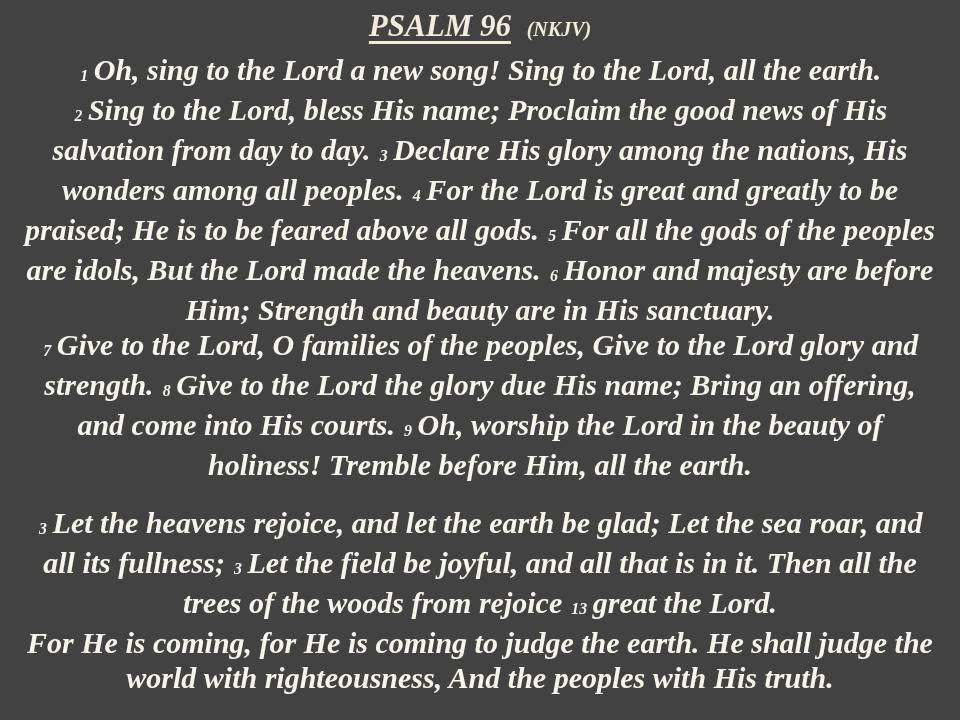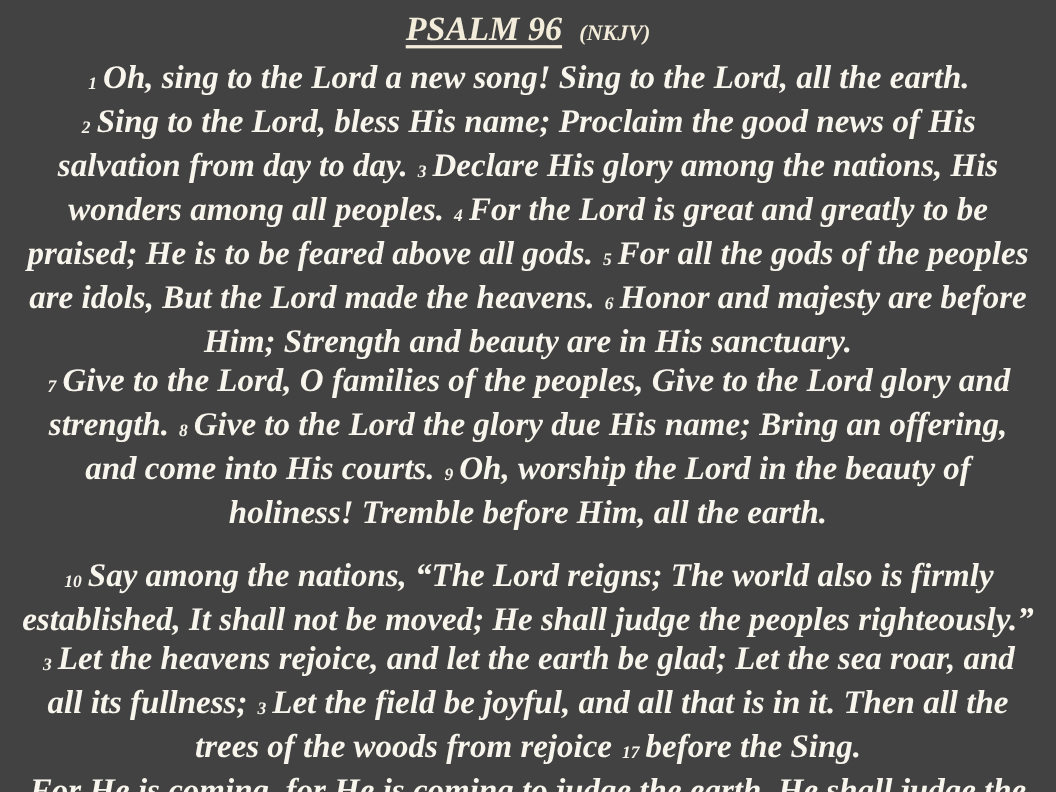--- a/index.html
+++ b/index.html
@@ -66,18 +66,17 @@
     <span class="title-main">PSALM 96</span>
     <span class="title-suffix">(NKJV)</span>
   </h1>
   <div class="scripture" id="scripture">
       <div class="group">
         <p class="block"><span class="vnum">1</span><span class="vtext">Oh, sing to the Lord a new song! Sing to the Lord, all the earth.</span></p>
         <p class="block"><span class="vnum">2</span><span class="vtext">Sing to the Lord, bless His name; Proclaim the good news of His salvation from day to day. </span><span class="vnum">3</span><span class="vtext">Declare His glory among the nations, His wonders among all peoples. </span><span class="vnum">4</span><span class="vtext">For the Lord is great and greatly to be praised; He is to be feared above all gods. </span><span class="vnum">5</span><span class="vtext">For all the gods of the peoples are idols, But the Lord made the heavens. </span><span class="vnum">6</span><span class="vtext">Honor and majesty are before Him; Strength and beauty are in His sanctuary.</span></p>
         <p class="block"><span class="vnum">7</span><span class="vtext">Give to the Lord, O families of the peoples, Give to the Lord glory and strength. </span><span class="vnum">8</span><span class="vtext">Give to the Lord the glory due His name; Bring an offering, and come into His courts. </span><span class="vnum">9</span><span class="vtext">Oh, worship the Lord in the beauty of holiness! Tremble before Him, all the earth.</span></p>
       </div>
       <div class="group">
-        <p class="block"><span class="vnum">10</span><span class="vtext">Say among the nations, “The Lord reigns; The world also is firmly established, It shall not be moved; He shall judge the peoples righteously.”</span></p>
-        <p class="block"><span class="vnum">3</span><span class="vtext">Let the heavens rejoice, and let the earth be glad; Let the sea roar, and all its fullness; </span><span class="vnum">3</span><span class="vtext">Let the field be joyful, and all that is in it. Then all the trees of the woods from rejoice </span><span class="vnum">17</span><span class="vtext">before the Sing.</span></p>
+        <p class="block"><span class="vnum">3</span><span class="vtext">Let the heavens rejoice, and let the earth be glad; Let the sea roar, and all its fullness; </span><span class="vnum">3</span><span class="vtext">Let the field be joyful, and all that is in it. Then all the trees of the woods from rejoice </span><span class="vnum">13</span><span class="vtext">great the Lord.</span></p>
         <p class="block"><span class="vtext">For He is coming, for He is coming to judge the earth. He shall judge the world with righteousness, And the peoples with His truth.</span></p>
       </div>
     </div>
 </div>
 
 </body></html>

